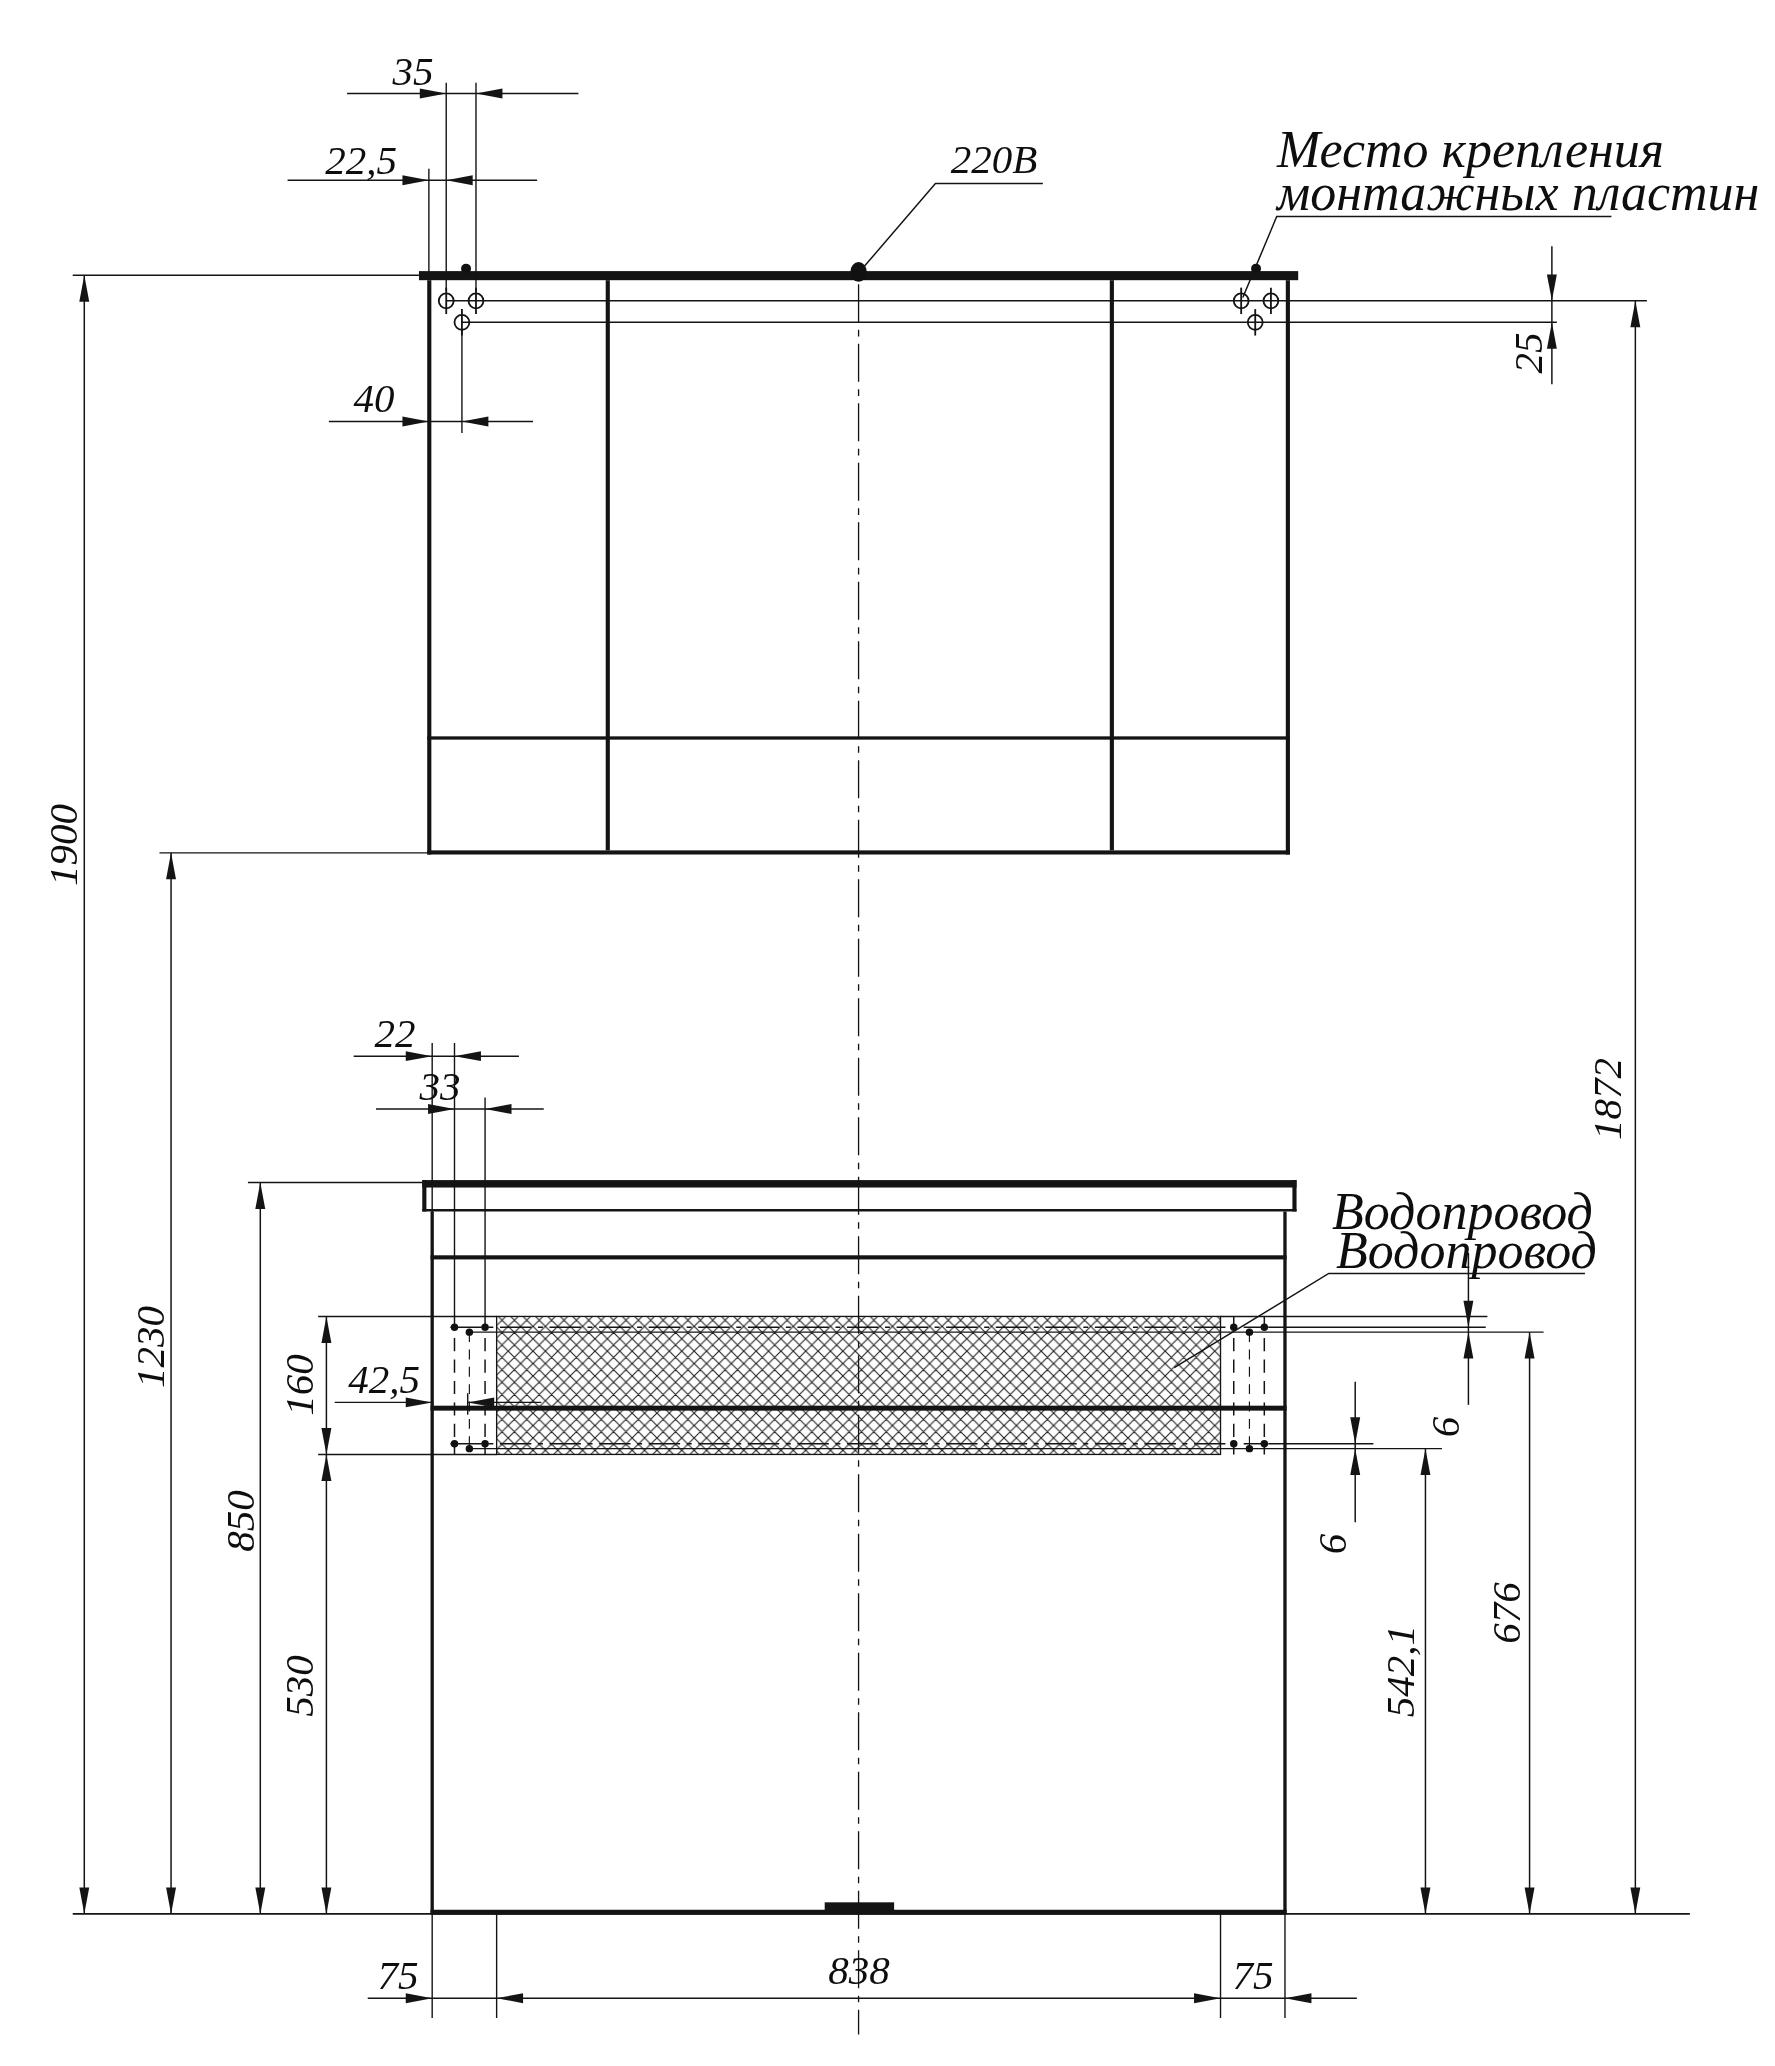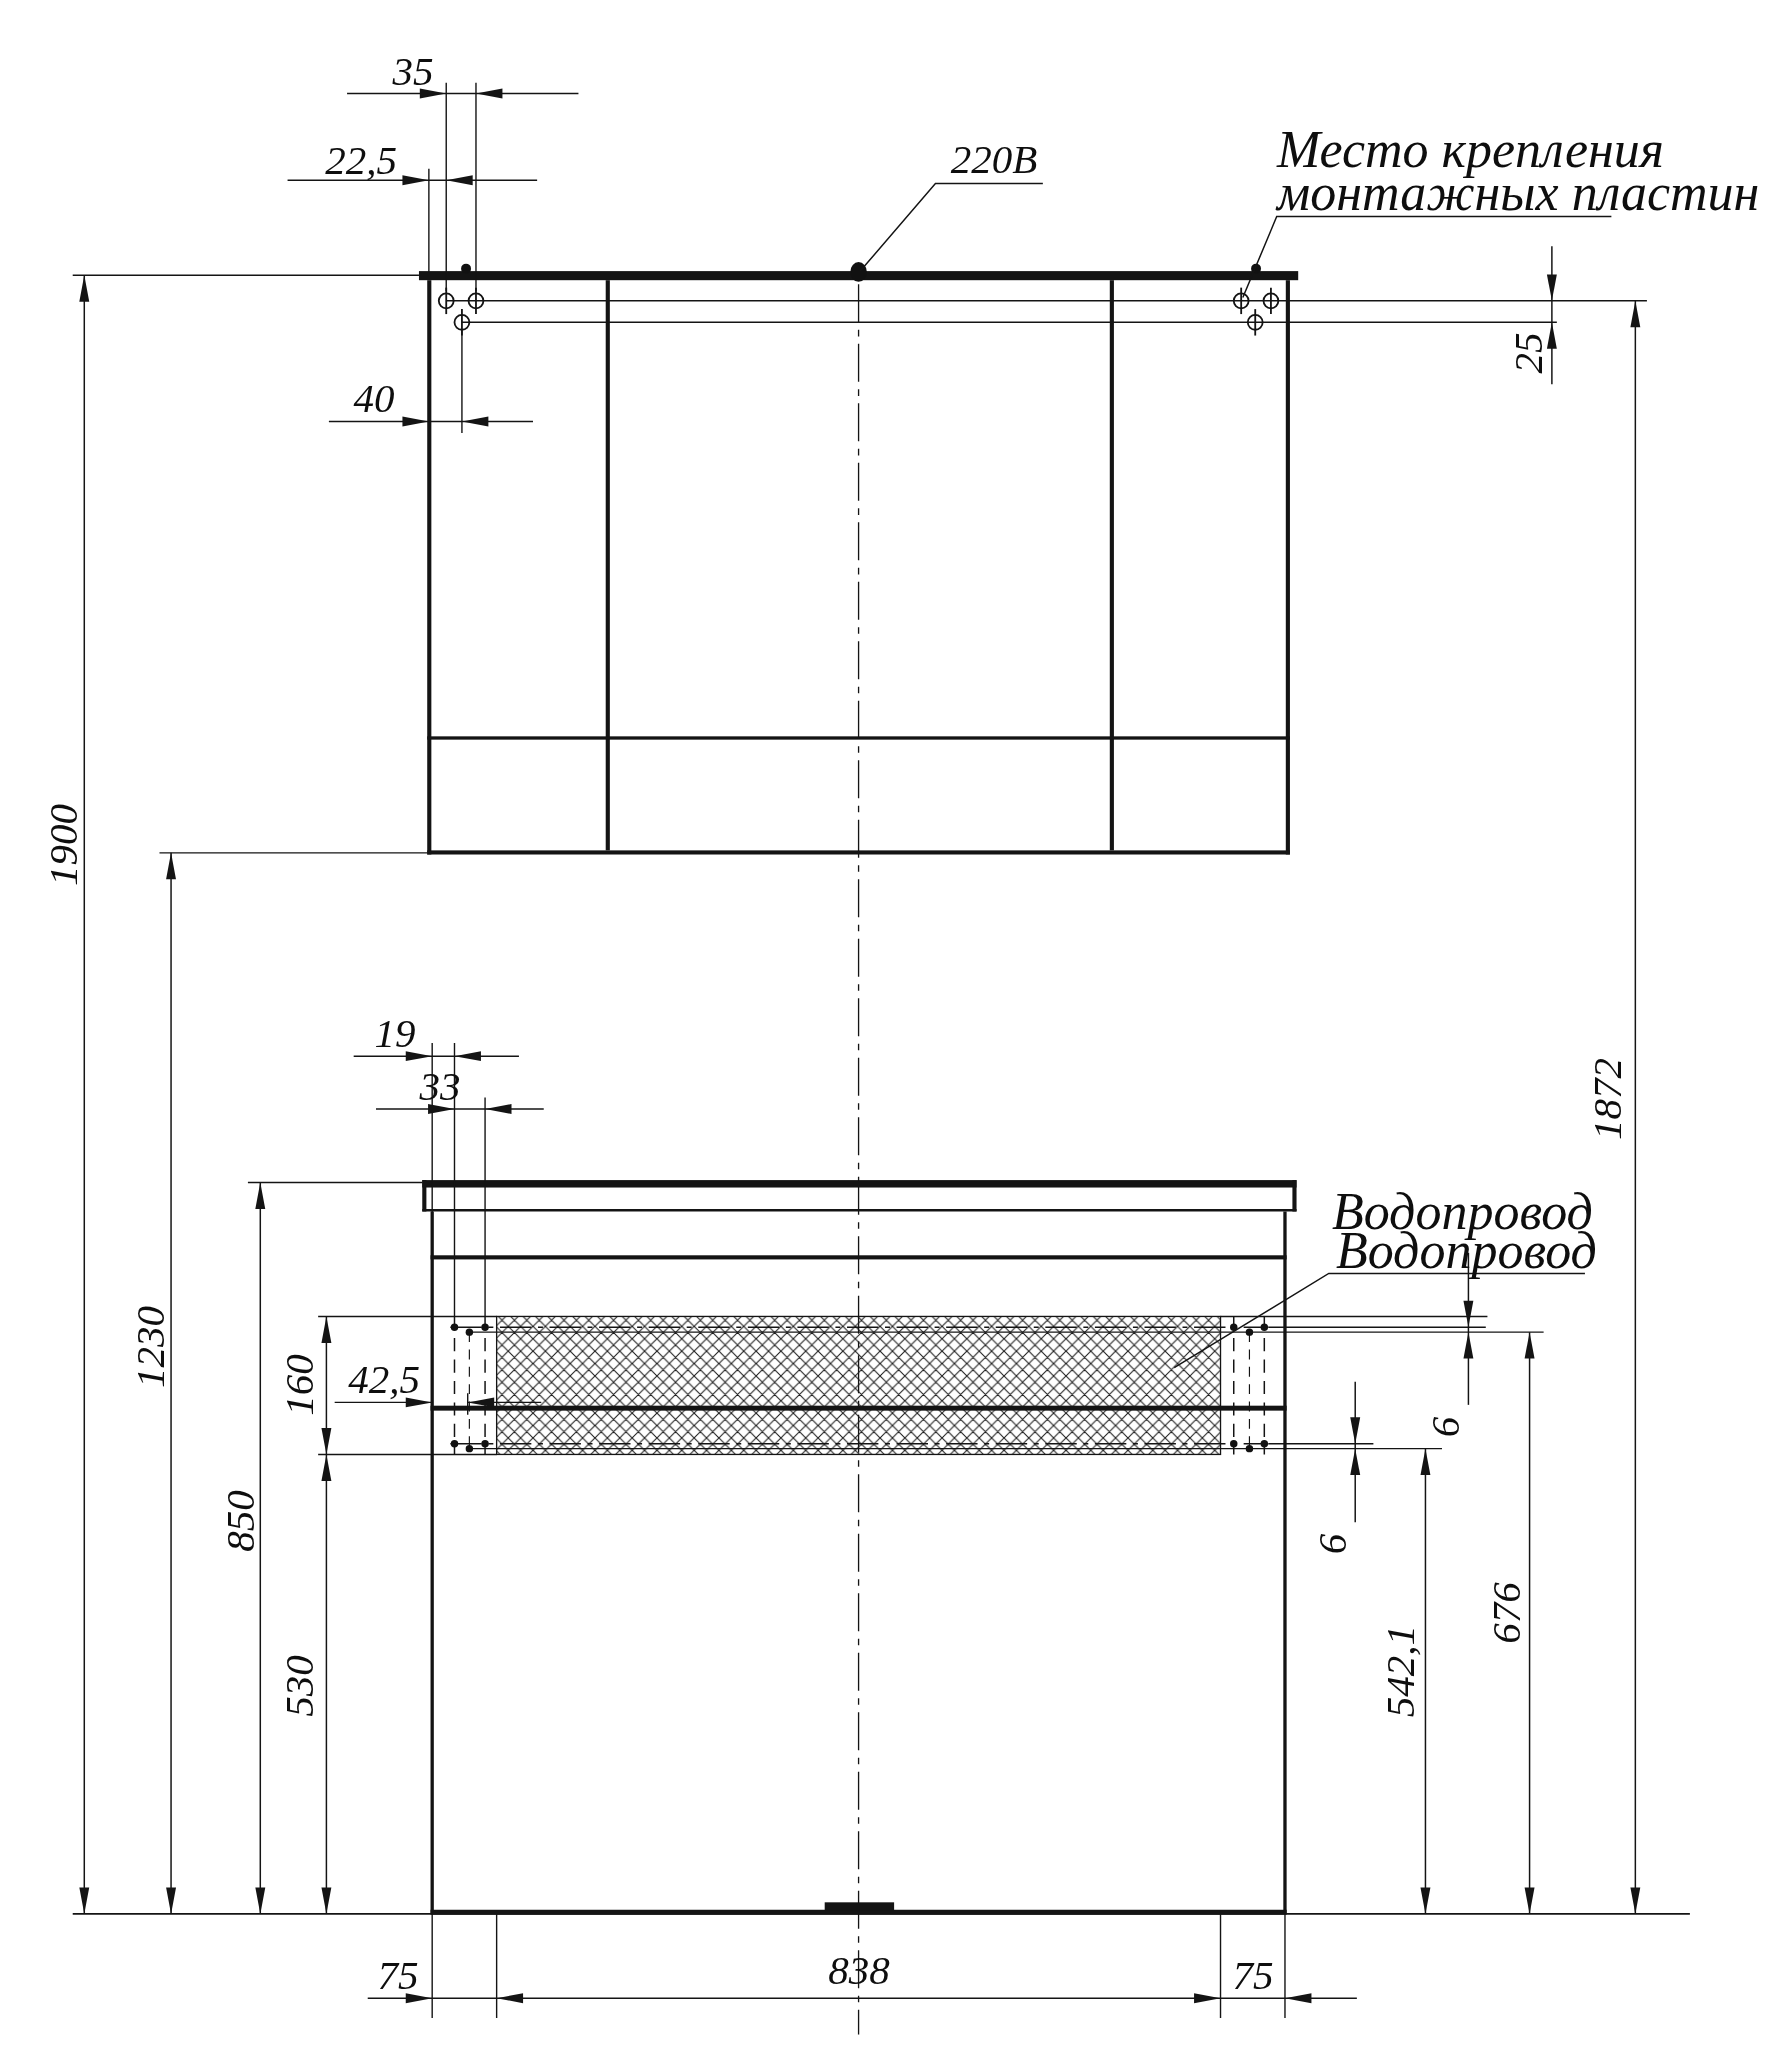--- a/index.html
+++ b/index.html
@@ -251,21 +251,21 @@
 
   <div class="lbl v" style="left:1528px;top:353px">25</div>
   <div class="lbl v" style="left:1607px;top:1099px">1872</div>
   <div class="lbl v" style="left:63px;top:845px">1900</div>
   <div class="lbl v" style="left:150px;top:1347px">1230</div>
   <div class="lbl v" style="left:240px;top:1521px">850</div>
   <div class="lbl v" style="left:299px;top:1385px">160</div>
   <div class="lbl v" style="left:299px;top:1686px">530</div>
 
   <div class="lbl" style="left:384px;top:1379px">42,5</div>
-  <div class="lbl" style="left:395px;top:1033px">19</div>
+  <div class="lbl" style="left:395px;top:1033px">22</div>
   <div class="lbl" style="left:440px;top:1086px">33</div>
 
   <div class="lbl ann left" style="left:1332px;top:1212px">Водопровод</div>
   <div class="lbl ann left" style="left:1336px;top:1251px">Водопровод</div>
 
   <div class="lbl v" style="left:1445px;top:1427px">6</div>
   <div class="lbl v" style="left:1332px;top:1544px">6</div>
   <div class="lbl v" style="left:1506px;top:1613px">676</div>
   <div class="lbl v" style="left:1400px;top:1671px">542,1</div>
 

